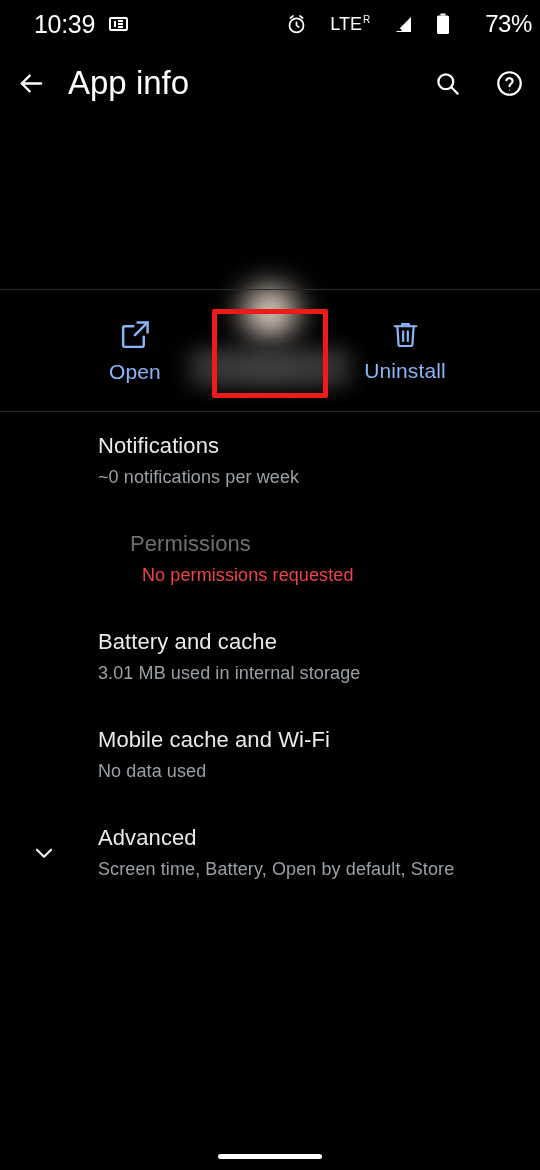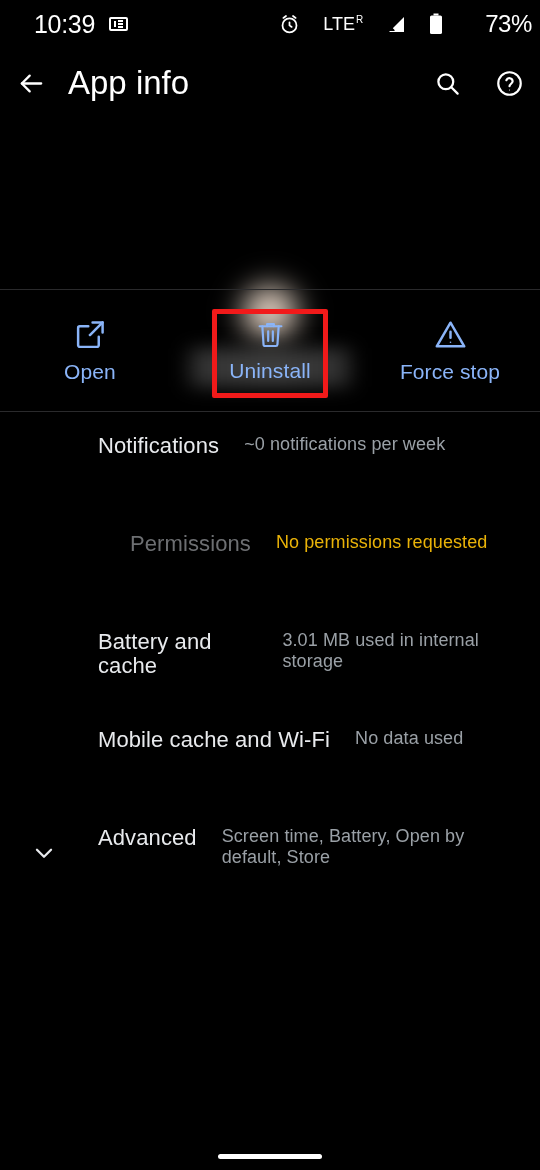--- a/index.html
+++ b/index.html
@@ -23,21 +23,21 @@
     width:19px; height:14px; border:2px solid #fff; border-radius:2px;
     display:flex; align-items:center; justify-content:center; gap:1.5px;
   }
   .sb-notif-icon i { display:block; width:2px; height:6px; background:#fff; }
   .sb-notif-icon .bars { display:flex; flex-direction:column; gap:1.5px; }
   .sb-notif-icon .bars b { display:block; width:5px; height:1.5px; background:#fff; }
   .sb-right { display:flex; align-items:center; gap:23px; }
   .sb-right svg { display:block; }
   .sb-lte { font-size:18px; font-weight:400; letter-spacing:0px; position:relative; line-height:1; }
   .sb-lte sup { font-size:10px; vertical-align:super; margin-left:1px; }
-  .sb-batt-pct { font-size:24px; font-weight:400; letter-spacing:-0.4px; line-height:1; margin-left:19px; }
+  .sb-batt-pct { font-size:24px; font-weight:400; letter-spacing:-0.4px; line-height:1; margin-left:12px; }
 
   
   .appbar {
     position:absolute; top:48px; left:0; width:540px; height:70px;
     display:flex; align-items:center; color:#fff;
   }
   .appbar .back { width:62px; display:flex; justify-content:center; align-items:center; }
   .appbar .title { font-size:33px; font-weight:400; letter-spacing:0px; margin-left:6px; flex:1; }
   .appbar .act { width:62px; display:flex; justify-content:center; align-items:center; }
 
@@ -82,25 +82,25 @@
   .list { position:absolute; top:412px; left:0; width:540px; }
   .row {
     display:flex; align-items:flex-start;
     padding:22px 24px 22px 98px; position:relative; min-height:98px;
   }
   .row.with-chevron { padding-left:98px; }
   .row .chev {
     position:absolute; left:24px; top:50%; transform:translateY(-50%);
     width:40px; display:flex; align-items:center; justify-content:center;
   }
-  .row .txt { display:flex; flex-direction:row; gap:25px; }
+  .row .txt { display:flex; flex-direction:column; gap:9px; }
   .row .t-title { font-size:22px; font-weight:400; color:#e8eaed; letter-spacing:0.1px; line-height:1.1; }
   .row .t-sub { font-size:18px; font-weight:400; color:#9aa0a6; letter-spacing:0.1px; line-height:1.15; }
   .row.disabled .t-title { color:#6d6f72;margin-left:32px; }
-  .row.disabled .t-sub { color:#eab308; }
+  .row.disabled .t-sub { color:#ef4444;margin-left:44px; }
 
   
   .navpill {
     position:absolute; left:50%; transform:translateX(-50%);
     bottom:11px; width:104px; height:5px; background:#ffffff; border-radius:3px;
   }
 </style>
 </head>
 <body>
 
@@ -192,30 +192,20 @@
         <svg width="31" height="31" viewBox="0 0 24 24" fill="none" stroke="#8ab4f8" stroke-width="1.7" stroke-linecap="round" stroke-linejoin="round">
           <path d="M3.6 5.6h16.8"></path>
           <path d="M9.4 5.6V3.9h5.2v1.7"></path>
           <path d="M5.7 5.6l0.9 14.1a1.3 1.3 0 0 0 1.3 1.2h8.2a1.3 1.3 0 0 0 1.3-1.2l0.9-14.1"></path>
           <path d="M10.2 9.6v7.4M13.8 9.6v7.4"></path>
         </svg>
       </span>
       <span class="lbl">Uninstall</span>
     </div>
 
-    <div class="action">
-      <span>
-        <svg width="33" height="33" viewBox="0 0 24 24" fill="none" stroke="#8ab4f8" stroke-width="1.8" stroke-linecap="round" stroke-linejoin="round">
-          <path d="M12 3.4L22 20.6H2Z"></path>
-          <path d="M12 10v4.4"></path>
-          <circle cx="12" cy="17.6" r="0.6" fill="#8ab4f8" stroke="none"></circle>
-        </svg>
-      </span>
-      <span class="lbl">Force stop</span>
-    </div>
 
   </div>
 
   <div class="highlight-box"></div>
   <div class="divider d2"></div>
 
   <div class="list">
 
     <div class="row">
       <div class="txt">

